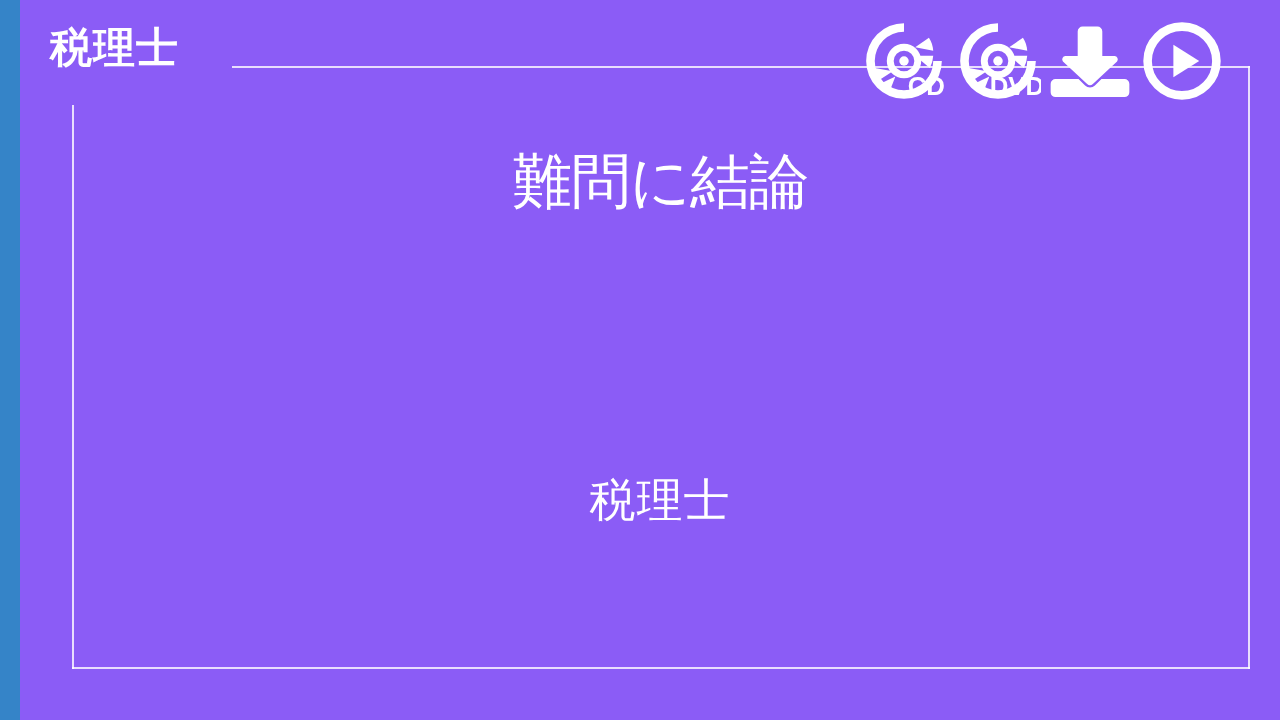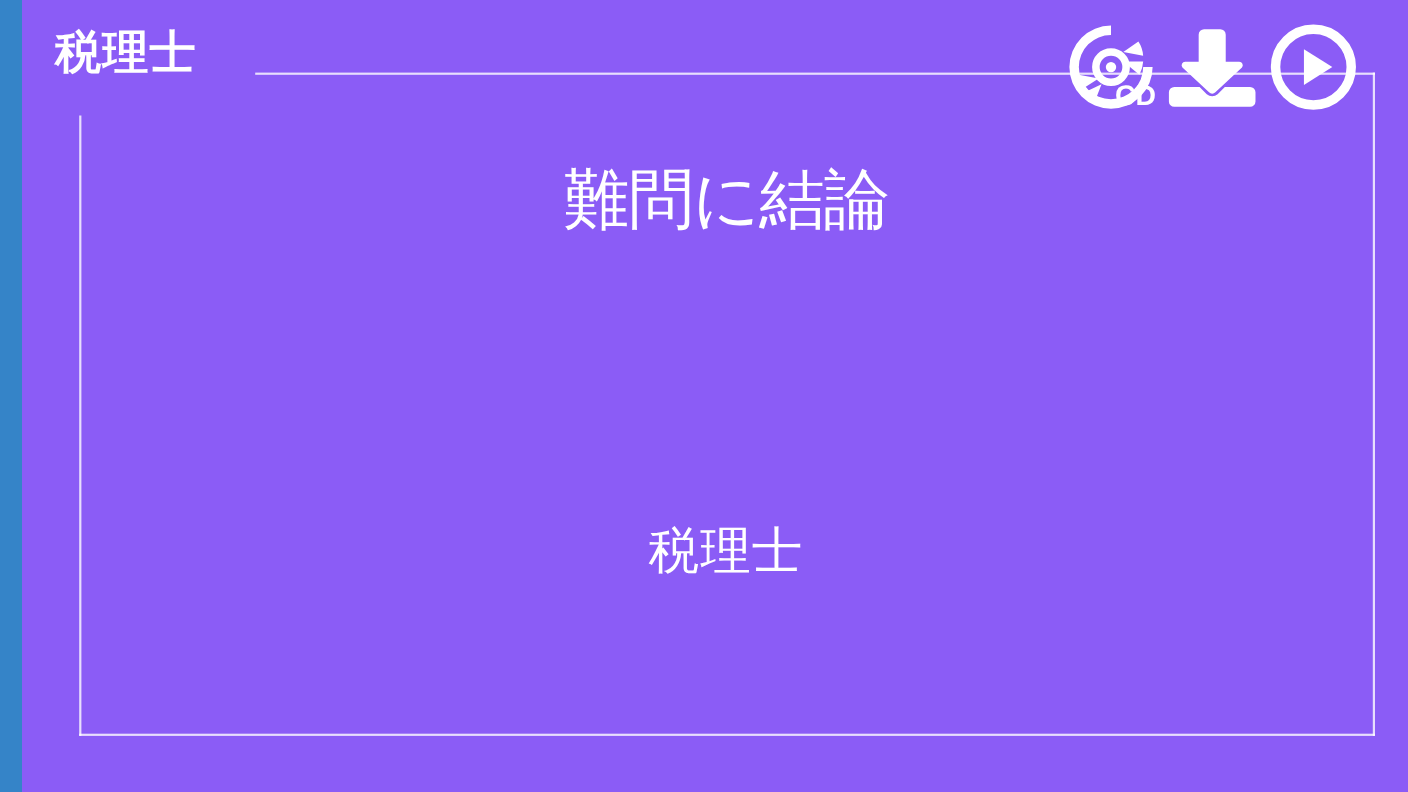--- a/index.html
+++ b/index.html
@@ -40,21 +40,21 @@
     font-weight: 700;
     color: #ffffff;
     letter-spacing: 1px;
     line-height: 1;
     white-space: nowrap;
   }
 
   
   .icon-strip {
     position: absolute;
-    right: 63px;
+    right: 75px;
     top: 18px;
     display: flex;
     gap: 8px;
   }
   .icon-strip svg { display: block; }
 
   
   .title-block {
     position: absolute;
     left: 0;
@@ -108,20 +108,32 @@
         <circle cx="50" cy="50" r="16" fill="none" stroke="#ffffff" stroke-width="8"></circle>
         <circle cx="50" cy="50" r="5.5" fill="#ffffff"></circle>
         <path d="M63 34 L79 23 A32 32 0 0 1 84 38 Z" fill="#ffffff"></path>
         <path d="M63 44 L84 44 A32 32 0 0 1 80 58 Z" fill="#ffffff"></path>
         <path d="M37 62 L20 73 A32 32 0 0 1 16 58 Z" fill="#ffffff"></path>
         <path d="M40 68 L33 86 A32 32 0 0 1 21 77 Z" fill="#ffffff"></path>
         <text x="76" y="90" font-family="'Liberation Sans', sans-serif" font-size="30" font-weight="700" fill="#ffffff" text-anchor="middle">CD</text>
       </svg>
     </span>
 
+    <span>
+      <svg width="86" height="86" viewBox="0 0 100 100" aria-hidden="true">
+        <path d="M50 6 A44 44 0 1 0 94 50 L84 50 A34 34 0 1 1 50 16 Z" fill="#ffffff"></path>
+        <circle cx="50" cy="50" r="16" fill="none" stroke="#ffffff" stroke-width="8"></circle>
+        <circle cx="50" cy="50" r="5.5" fill="#ffffff"></circle>
+        <path d="M63 34 L79 23 A32 32 0 0 1 84 38 Z" fill="#ffffff"></path>
+        <path d="M63 44 L84 44 A32 32 0 0 1 80 58 Z" fill="#ffffff"></path>
+        <path d="M37 62 L20 73 A32 32 0 0 1 16 58 Z" fill="#ffffff"></path>
+        <path d="M40 68 L33 86 A32 32 0 0 1 21 77 Z" fill="#ffffff"></path>
+        <text x="72" y="90" font-family="'Liberation Sans', sans-serif" font-size="30" font-weight="700" fill="#ffffff" text-anchor="middle">DVD</text>
+      </svg>
+    </span>
 
     <span>
       <svg width="82" height="86" viewBox="0 0 100 100" aria-hidden="true">
         <path d="M41 8 H59 A6 6 0 0 1 65 14 V44 H80 A4 4 0 0 1 83 50.5 L53.5 78
                  A5 5 0 0 1 46.5 78 L17 50.5 A4 4 0 0 1 20 44 H35 V14 A6 6 0 0 1 41 8 Z" fill="#ffffff"></path>
         <path d="M8 72 H36 L44 80 A9 9 0 0 0 56 80 L64 72 H92 A6 6 0 0 1 98 78 V88
                  A6 6 0 0 1 92 94 H8 A6 6 0 0 1 2 88 V78 A6 6 0 0 1 8 72 Z" fill="#ffffff"></path>
       </svg>
     </span>
 

